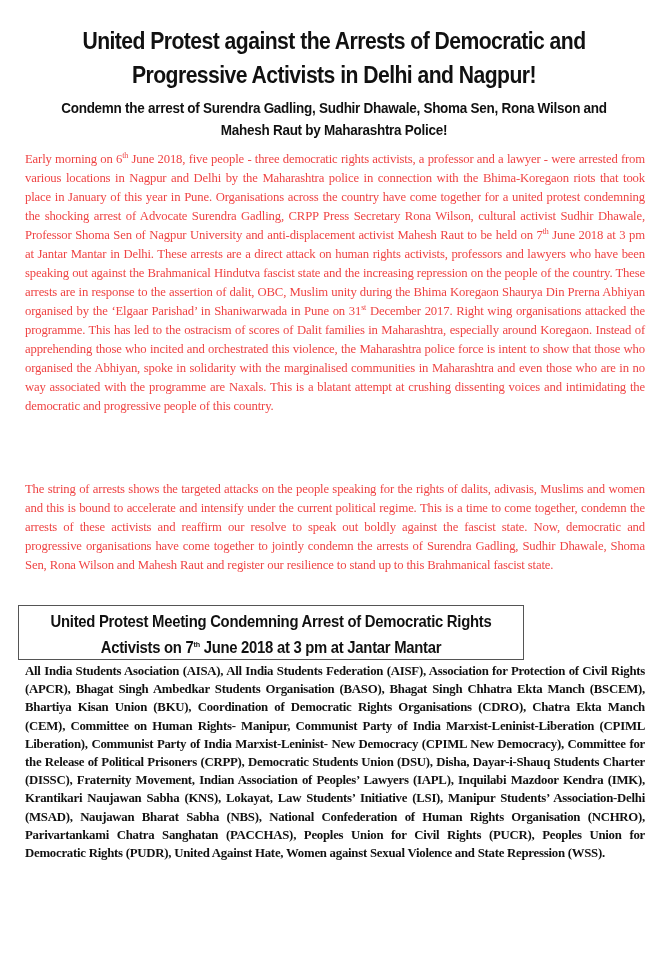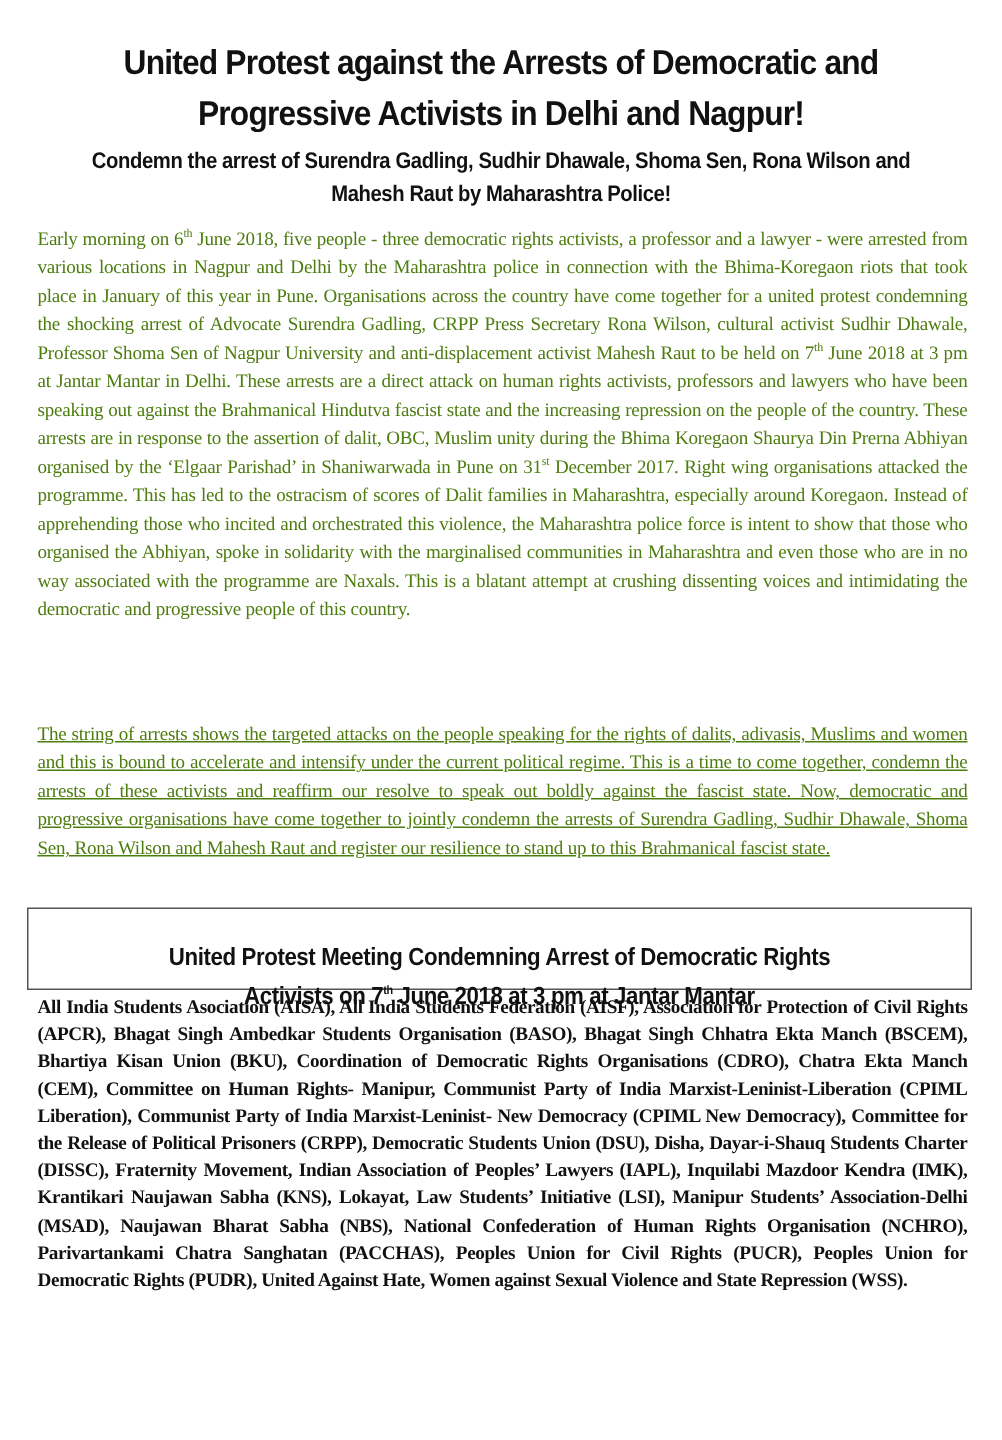--- a/index.html
+++ b/index.html
@@ -11,29 +11,29 @@
     font-size: 23px; line-height: 34px; letter-spacing: -0.6px; transform: scaleX(0.92); transform-origin: center top;
   }
   .subtitle {
     position: absolute; left: 10px; width: 648px; top: 97px;
     text-align: center; font-weight: bold; font-size: 15px; line-height: 22px; letter-spacing: -0.3px;
     transform: scaleX(0.9); transform-origin: center top;
   }
   .para {
     position: absolute; left: 25px; width: 620px;
     font-family: "Liberation Serif", serif; font-size: 12.7px; line-height: 19px; text-align: justify;
-    letter-spacing: -0.15px; color: #4d7c0f;
+    letter-spacing: -0.15px; color: #ef4444;
   }
   .p1 { top: 150px; }
-  .p2 { top: 480px; text-decoration: underline; }
+  .p2 { top: 480px; }
   sup { font-size: 8px; line-height: 0; vertical-align: super; }
   .boxhead {
-    position: absolute; left: 18px; width: 630px; top: 605px; height: 55px;
+    position: absolute; left: 18px; width: 506px; top: 605px; height: 55px;
     border: 1px solid #555; box-sizing: border-box; text-align: center;
-    font-weight: bold; font-size: 16.5px; line-height: 26px; padding-top: 19px; letter-spacing: -0.3px;
+    font-weight: bold; font-size: 16.5px; line-height: 26px; padding-top: 2px; letter-spacing: -0.3px;
   }
   .boxhead .inner { transform: scaleX(0.9); transform-origin: center top; }
   .orgs {
     position: absolute; left: 25px; width: 620px; top: 662px;
     font-weight: bold; font-size: 12.8px; line-height: 18.2px; text-align: justify; letter-spacing: -0.25px; font-family: Liberation Serif, serif;
   }
 </style>
 </head>
 <body>
 

